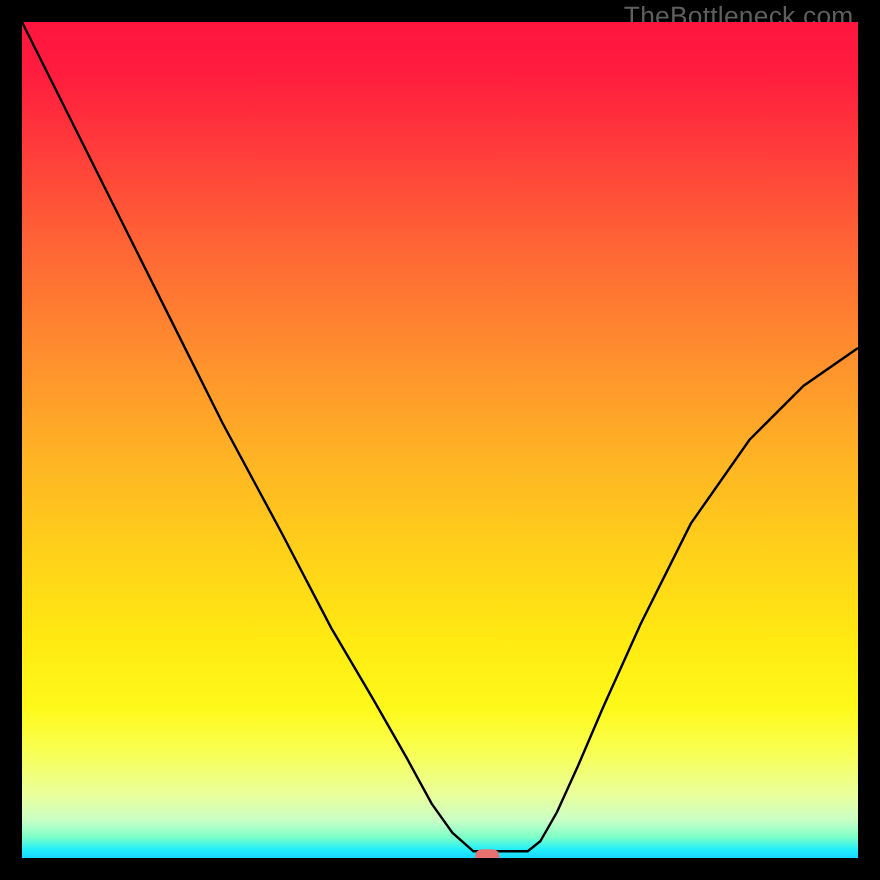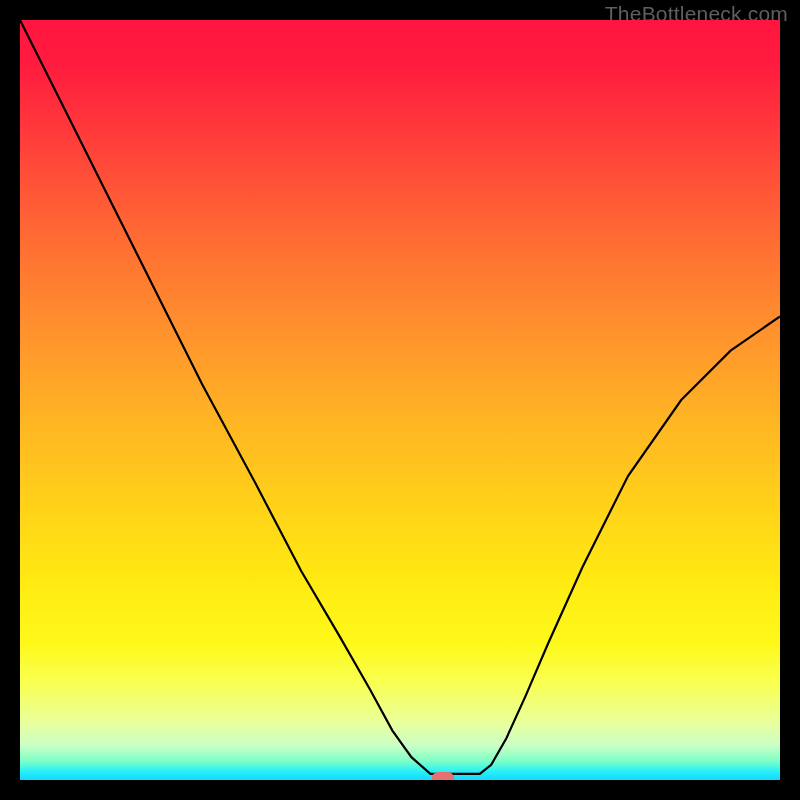--- a/index.html
+++ b/index.html
@@ -55,23 +55,23 @@
     position: absolute;
     width: 22px;
     height: 12px;
     border-radius: 6px;
     background: #e77070;
     transform: translate(-50%, -50%);
   }
   .watermark {
     position: absolute;
     top: 2px;
-    right: 12px;
+    right: 24px;
     color: #5f5f5f;
-    font-size: 21px;
+    font-size: 24px;
     font-weight: 500;
     letter-spacing: 0.2px;
     user-select: none;
   }
 </style>
 </head>
 <body>
 
 <div class="frame">
   <div class="watermark">TheBottleneck.com</div>

